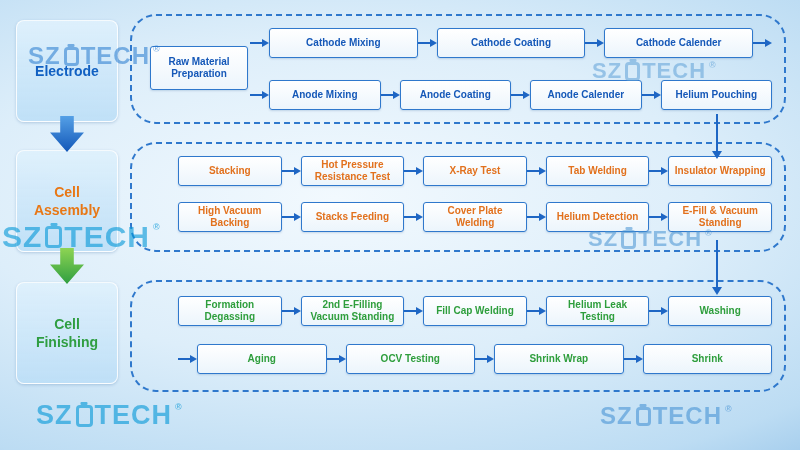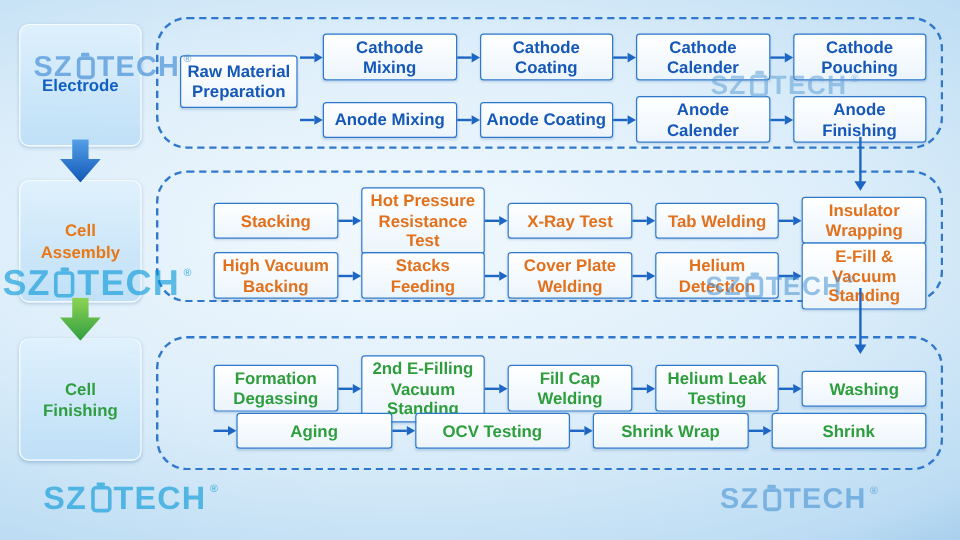--- a/index.html
+++ b/index.html
@@ -37,21 +37,21 @@
     border:2px dashed #2f78cc; border-radius:26px; z-index:2;
   }
   .sec1{ top:14px;  height:110px; }
   .sec2{ top:142px; height:110px; }
   .sec3{ top:280px; height:112px; }
 
   .pbox{
     background:linear-gradient(180deg,#ffffff,#ecf5fc);
     border:1px solid #2f78cc; border-radius:3px;
     display:flex; align-items:center; justify-content:center; text-align:center;
-    font-weight:bold; font-size:14px; line-height:1.18;
+    font-weight:bold; font-size:10px; line-height:1.18;
     padding:2px 3px; flex:1; min-height:30px;
     box-shadow:0 1px 2px rgba(40,90,150,.2);
   }
   .sec1 .pbox{ color:#1558b8; }
   .sec2 .pbox{ color:#e2711d; }
   .sec3 .pbox{ color:#2e9e3c; }
 
   .rmp{
     position:absolute; left:18px; top:30px; width:98px; min-height:44px; flex:none;
   }
@@ -138,21 +138,20 @@
       <div class="pbox">Cathode Coating</div>
       <div class="h-arrow">
           <i class="shaft"></i>
           <i class="head"></i>
         </div>
       <div class="pbox">Cathode Calender</div>
       <div class="h-arrow">
           <i class="shaft"></i>
           <i class="head"></i>
         </div>
-      <div class="pbox">Cathode Pouching</div>
     </div>
     <div class="row row2">
       <div class="h-arrow">
           <i class="shaft"></i>
           <i class="head"></i>
         </div>
       <div class="pbox">Anode Mixing</div>
       <div class="h-arrow">
           <i class="shaft"></i>
           <i class="head"></i>
@@ -160,21 +159,21 @@
       <div class="pbox">Anode Coating</div>
       <div class="h-arrow">
           <i class="shaft"></i>
           <i class="head"></i>
         </div>
       <div class="pbox">Anode Calender</div>
       <div class="h-arrow">
           <i class="shaft"></i>
           <i class="head"></i>
         </div>
-      <div class="pbox">Anode Finishing</div>
+      <div class="pbox">Helium Pouching</div>
     </div>
   </div>
 
   <div class="section sec2">
     <div class="row row1">
       <div class="pbox">Stacking</div>
       <div class="h-arrow">
           <i class="shaft"></i>
           <i class="head"></i>
         </div>

